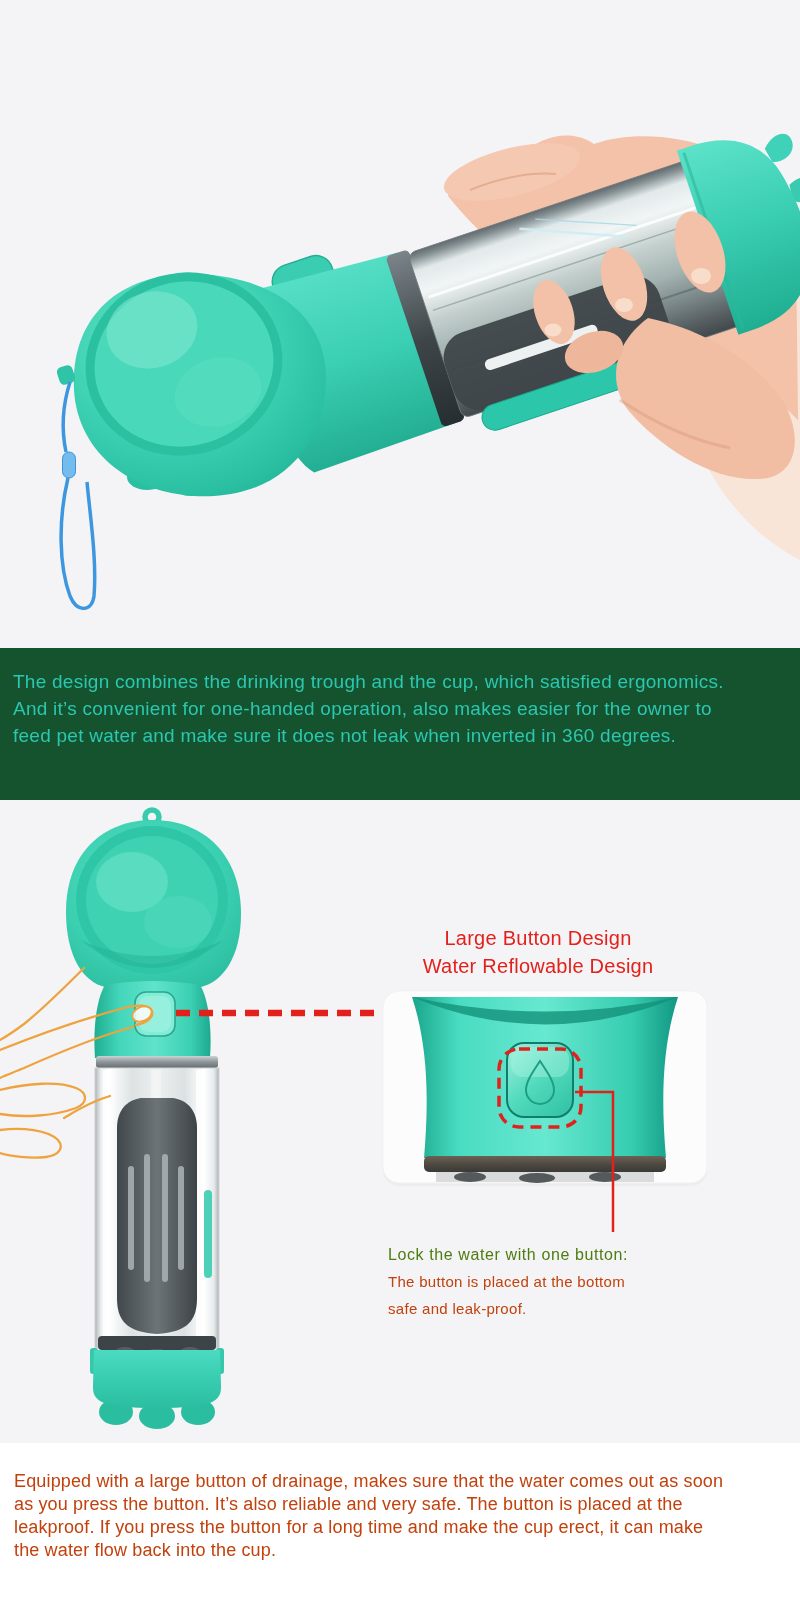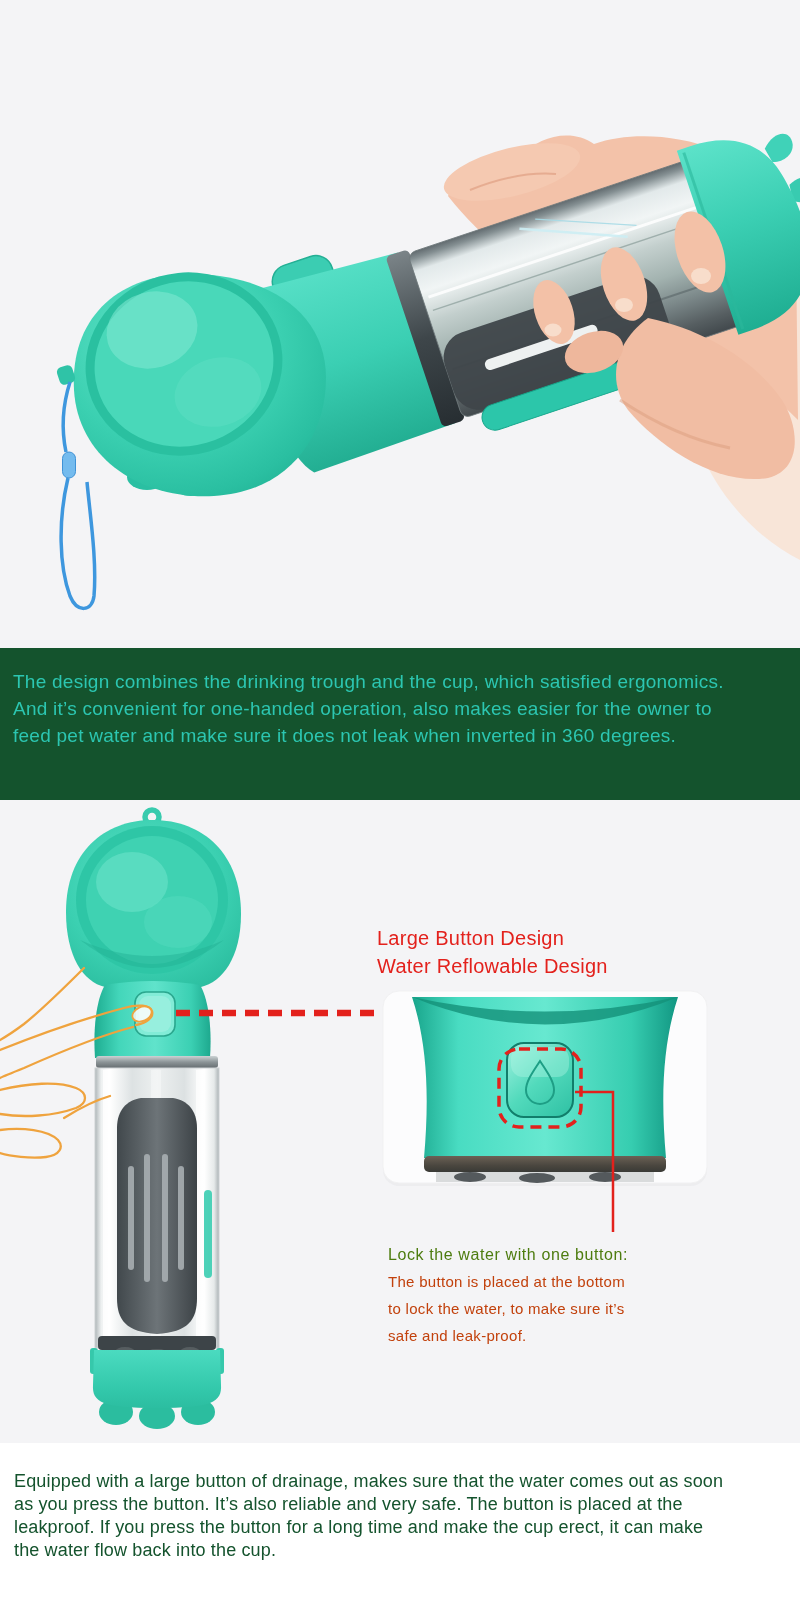--- a/index.html
+++ b/index.html
@@ -2,26 +2,26 @@
 <html><head>
 <meta charset="utf-8">
 <style>
   html,body{margin:0;padding:0;}
   body{width:800px;height:1600px;overflow:hidden;font-family:"Liberation Sans",sans-serif;background:#fff;}
   .section-hero{width:800px;height:648px;background:#f4f4f6;position:relative;overflow:hidden;}
   .section-intro{width:800px;height:152px;background:#14532d;box-sizing:border-box;padding:20px 0 0 13px;}
   .intro-line{font-size:19px;line-height:27px;color:#2cc6b1;letter-spacing:.25px;white-space:nowrap;}
   .section-feature{width:800px;height:643px;background:#f4f4f6;position:relative;overflow:hidden;}
   .feature-svg{position:absolute;left:0;top:0;}
-  .feature-heading{position:absolute;left:377px;top:124px;width:322px;color:#e3211c;font-size:20px;line-height:28px;letter-spacing:.25px;}
+  .feature-heading{position:absolute;left:377px;top:124px;width:322px;text-align:center;color:#e3211c;font-size:20px;line-height:28px;letter-spacing:.25px;}
   .lock-callout{position:absolute;left:388px;top:441px;}
   .lock-title{color:#4d7c0f;font-size:16px;line-height:27px;letter-spacing:.6px;white-space:nowrap;}
   .lock-line{color:#c2410c;font-size:15px;line-height:27px;letter-spacing:.3px;white-space:nowrap;}
   .section-outro{width:800px;height:157px;background:#ffffff;box-sizing:border-box;padding:27px 0 0 14px;}
-  .outro-line{font-size:18px;line-height:23px;color:#14532d;letter-spacing:.15px;white-space:nowrap;}
+  .outro-line{font-size:18px;line-height:23px;color:#c2410c;letter-spacing:.15px;white-space:nowrap;}
 </style>
 </head>
 <body>
 
 <div class="section-hero">
   <svg width="800" height="648" viewBox="0 0 800 648">
     <defs>
       <radialGradient id="gScoop" cx="0.38" cy="0.32" r="0.8">
         <stop offset="0" stop-color="#6ce7cd"></stop>
           <stop offset="0.55" stop-color="#3bd0b1"></stop>
@@ -265,21 +265,20 @@
   </svg>
 
   <div class="feature-heading">
     <div>Large Button Design</div>
     <div>Water Reflowable Design</div>
   </div>
 
   <div class="lock-callout">
     <div class="lock-title">Lock the water with one button:</div>
     <div class="lock-line">The button is placed at the bottom</div>
-    <div class="lock-line">to lock the water, to make sure it’s</div>
     <div class="lock-line">safe and leak-proof.</div>
   </div>
 </div>
 
 <div class="section-outro">
   <div class="outro-line">Equipped with a large button of drainage, makes sure that the water comes out as soon</div>
   <div class="outro-line">as you press the button. It’s also reliable and very safe. The button is placed at the</div>
   <div class="outro-line">leakproof. If you press the button for a long time and make the cup erect, it can make</div>
   <div class="outro-line">the water flow back into the cup.</div>
 </div>

